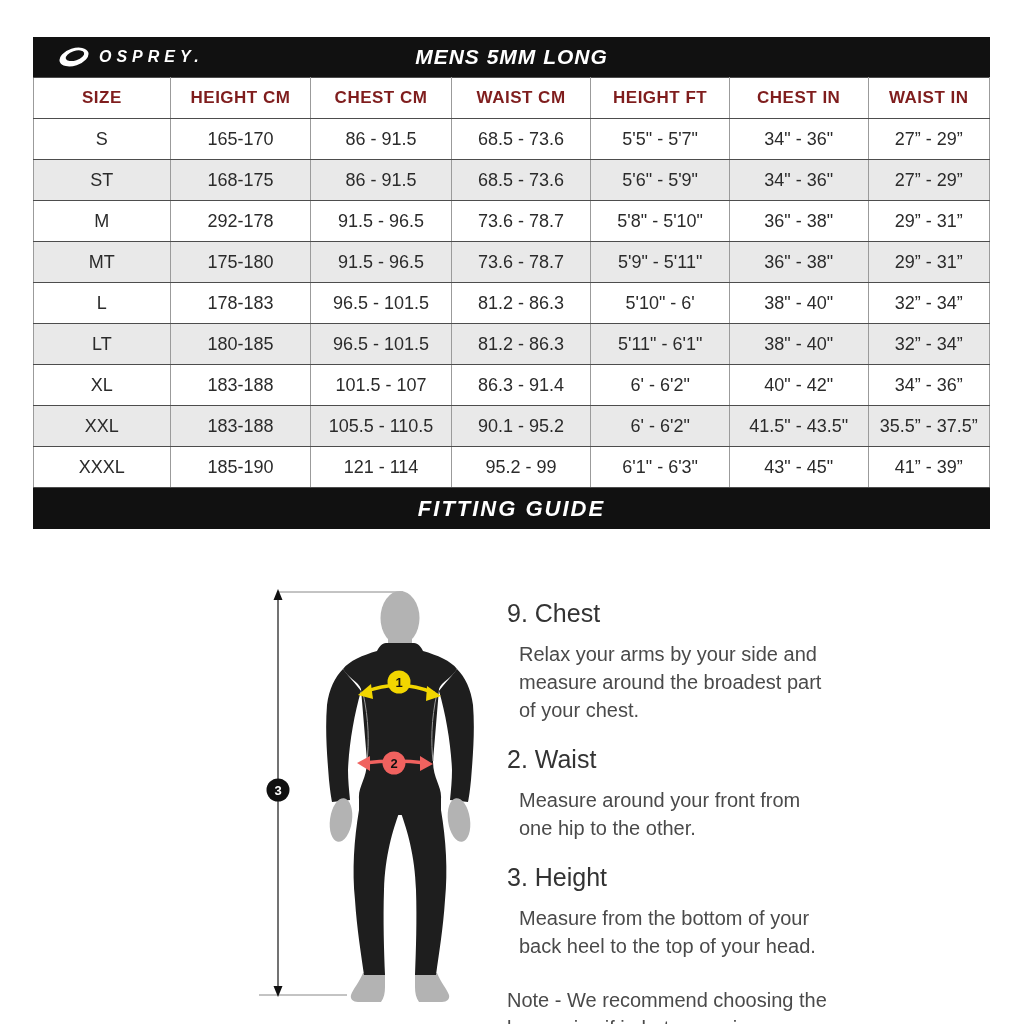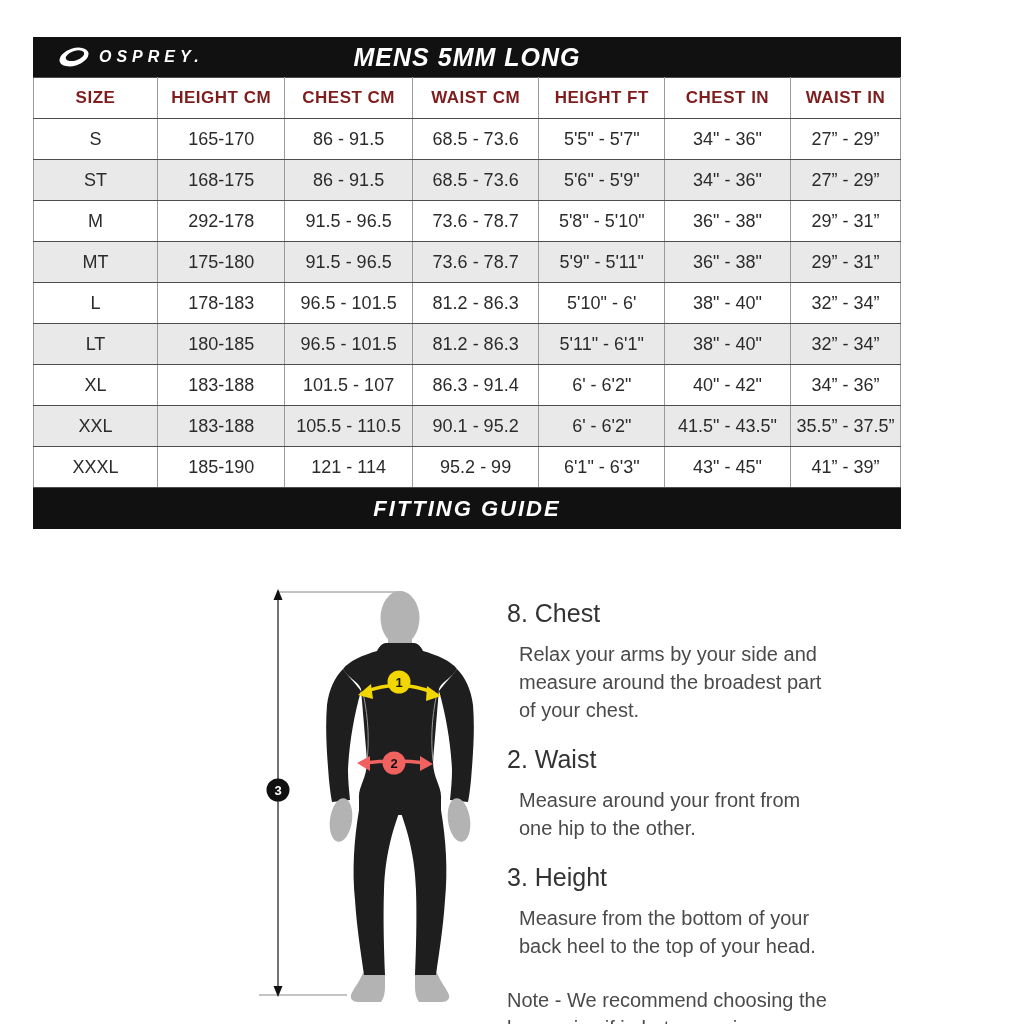--- a/index.html
+++ b/index.html
@@ -1,25 +1,25 @@
 <!DOCTYPE html>
 <html><head>
 <meta charset="utf-8">
 <style>
   html,body{margin:0;padding:0;background:#fff;}
   .page{position:relative;width:1024px;height:1024px;background:#ffffff;
         font-family:"Liberation Sans",sans-serif;overflow:hidden;}
 
   
-  .chart{position:absolute;left:33px;top:37px;width:868px;border-radius:29px;}
+  .chart{position:absolute;left:33px;top:37px;width:957px;border-radius:29px;}
   .titlebar{position:relative;height:40px;background:#111;display:flex;align-items:center;}
   .brand{position:absolute;left:24px;top:0;height:40px;display:flex;align-items:center;gap:8px;}
   .brand-text{color:#fff;font-style:italic;font-weight:700;font-size:16px;letter-spacing:5px;}
   .titlebar .title{width:100%;text-align:center;color:#fff;font-style:italic;font-weight:800;
-        font-size:25px;letter-spacing:1px;}
+        font-size:21px;letter-spacing:1px;}
   table.size{width:100%;border-collapse:collapse;table-layout:fixed;background:#fff;}
   table.size th,table.size td{
         height:40px;text-align:center;vertical-align:middle;
         border-top:1px solid #4d4d4d;border-bottom:1px solid #4d4d4d;
         border-left:1px solid #9b9b9b;border-right:1px solid #9b9b9b;
         font-size:18px;color:#2b2b2b;padding:0 2px;white-space:nowrap;overflow:hidden;}
   table.size th{font-weight:700;font-size:17px;letter-spacing:.5px;color:#7f1d1d;background:#fff;}
   table.size tr.alt td{background:#e9e9e9;}
   .fittingbar{height:41px;background:#111;display:flex;align-items:center;justify-content:center;}
   .fittingbar .title{color:#fff;font-style:italic;font-weight:800;font-size:22px;letter-spacing:2px;}
@@ -214,21 +214,21 @@
 
       <g>
         <circle cx="23" cy="205" r="11.5" fill="#111"></circle>
         <text x="23" y="210" text-anchor="middle" font-size="13" font-weight="700" fill="#fff">3</text>
       </g>
     </svg>
   </div>
 
   <div class="guide-text">
     <div class="guide-section">
-      <h3>8. Chest</h3>
+      <h3>9. Chest</h3>
       <p>Relax your arms by your side and measure around the broadest part of your chest.</p>
     </div>
     <div class="guide-section">
       <h3>2. Waist</h3>
       <p>Measure around your front from one hip to the other.</p>
     </div>
     <div class="guide-section">
       <h3>3. Height</h3>
       <p>Measure from the bottom of your back heel to the top of your head.</p>
     </div>

